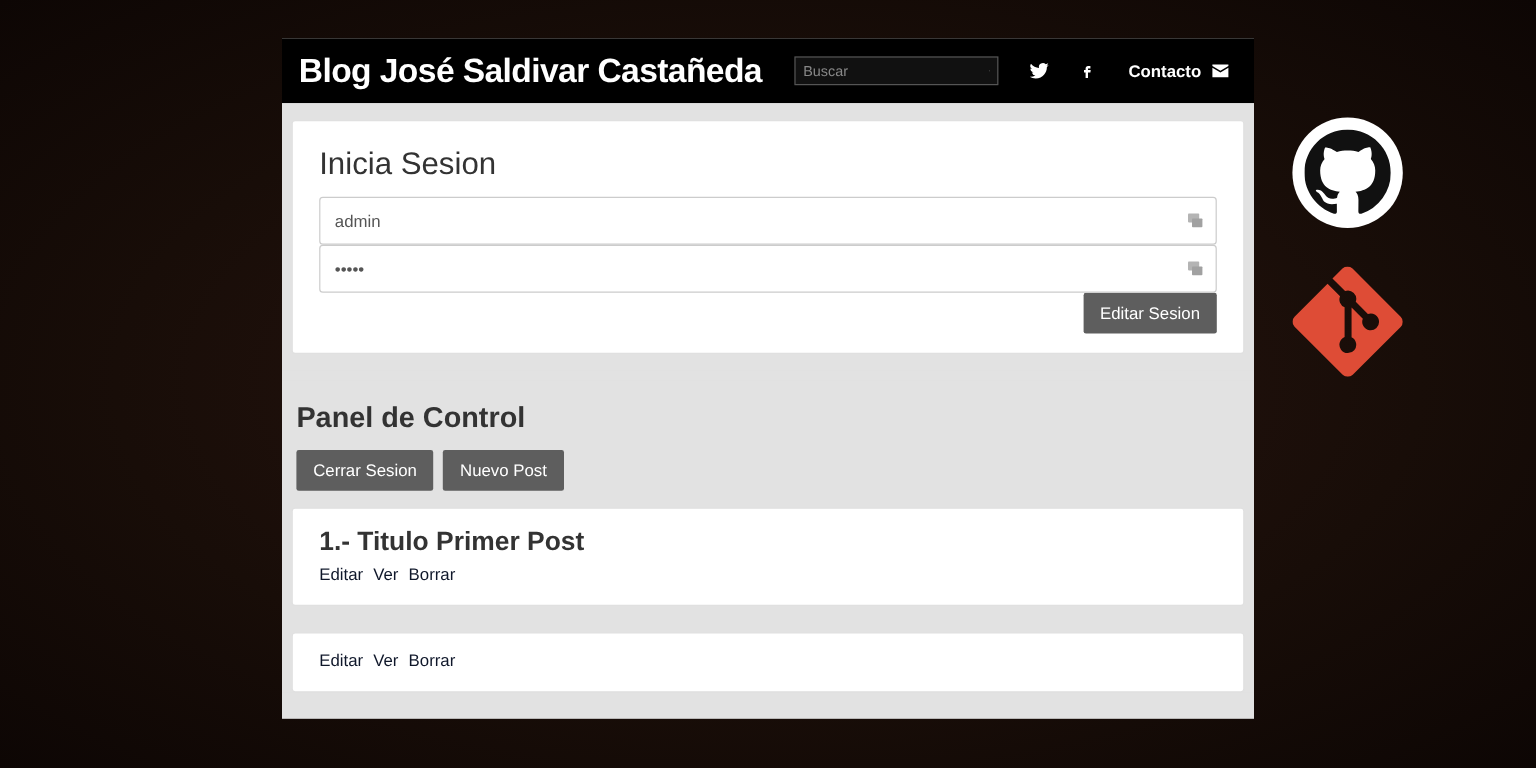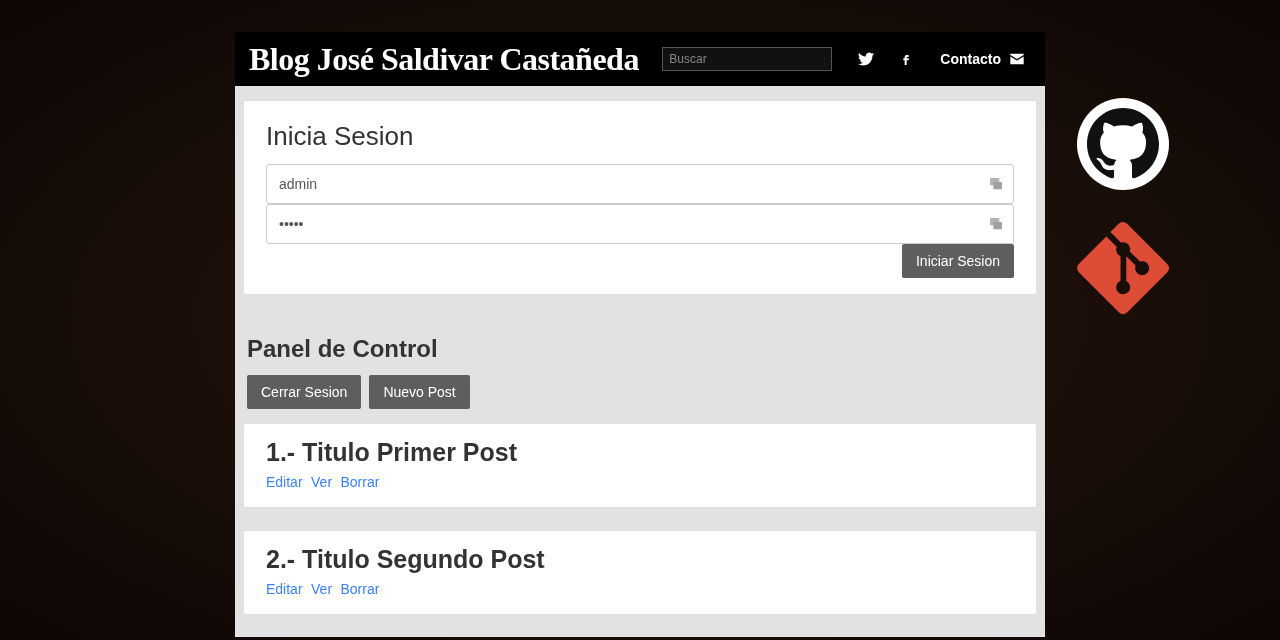--- a/index.html
+++ b/index.html
@@ -21,24 +21,24 @@
   
   .topbar {
     background: #000;
     color: #fff;
     display: flex;
     align-items: center;
     height: 54px;
     padding: 0 14px;
   }
   .brand {
-    font-family: Liberation Serif, serif;
+    font-family: Liberation Sans, sans-serif;
     font-stretch: condensed;
     font-weight: 700;
-    font-size: 32px;
+    font-size: 28px;
     letter-spacing: -0.5px;
     white-space: nowrap;
     flex: 0 0 auto;
   }
   .top-spacer { flex: 1 1 auto; }
   .search-wrap {
     display: flex;
     align-items: center;
     border: 1px solid #555;
     background: #111;
@@ -140,26 +140,26 @@
     background:#fff;
     border:1px solid #e0e0e0;
     border-radius:3px;
     padding: 14px 22px 16px 22px;
     margin-bottom: 22px;
   }
   .post-title {
     font-family: "Arial Narrow", Arial, sans-serif;
     font-stretch: condensed;
     font-weight:700;
-    font-size:25px;
+    font-size:22px;
     color:#333;
     margin-bottom:6px;
   }
   .post-actions a {
-    color:#3b82f6;
+    color:#0f172a;
     text-decoration:none;
     font-size:14px;
     margin-right:4px;
   }
 
   
   .sticker {
     position:absolute;
     width:92px; height:92px;
     display:flex; align-items:center; justify-content:center;
@@ -231,21 +231,21 @@
 
       <div class="field">
         <input type="password" value="•••••" style="">
         <svg class="pw-mgr" viewBox="0 0 24 24">
             <rect x="3" y="3" width="14" height="11" rx="1" fill="#777"></rect>
             <rect x="8" y="9" width="13" height="11" rx="1" fill="#555"></rect>
           </svg>
       </div>
 
       <div class="btn-row">
-        <button class="btn">Iniciar Sesion</button>
+        <button class="btn">Editar Sesion</button>
       </div>
     </div>
   </div>
 
   <div class="section-gap"></div>
 
   <div class="panel-section">
     <div class="panel-title">Panel de Control</div>
     <div class="panel-btns">
       <button class="btn">Cerrar Sesion</button>
@@ -255,21 +255,20 @@
     <div class="post-card">
       <div class="post-title">1.- Titulo Primer Post</div>
       <div class="post-actions">
         <a>Editar</a>
         <a>Ver</a>
         <a>Borrar</a>
       </div>
     </div>
 
     <div class="post-card">
-      <div class="post-title">2.- Titulo Segundo Post</div>
       <div class="post-actions">
         <a>Editar</a>
         <a>Ver</a>
         <a>Borrar</a>
       </div>
     </div>
   </div>
 
 </div>
 

